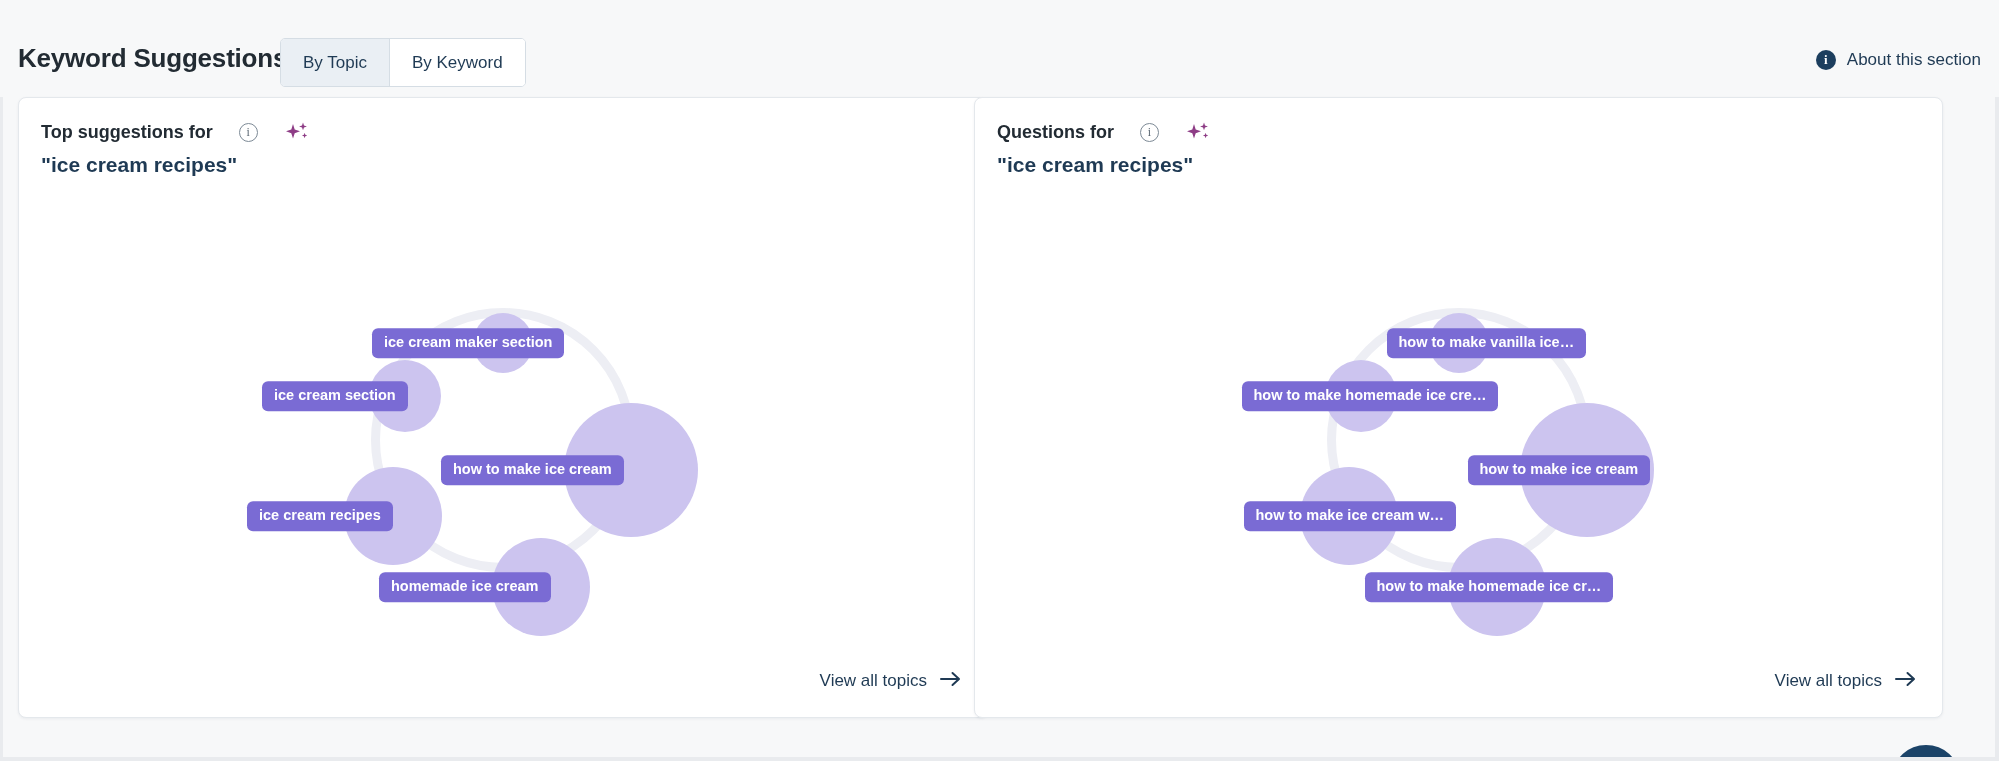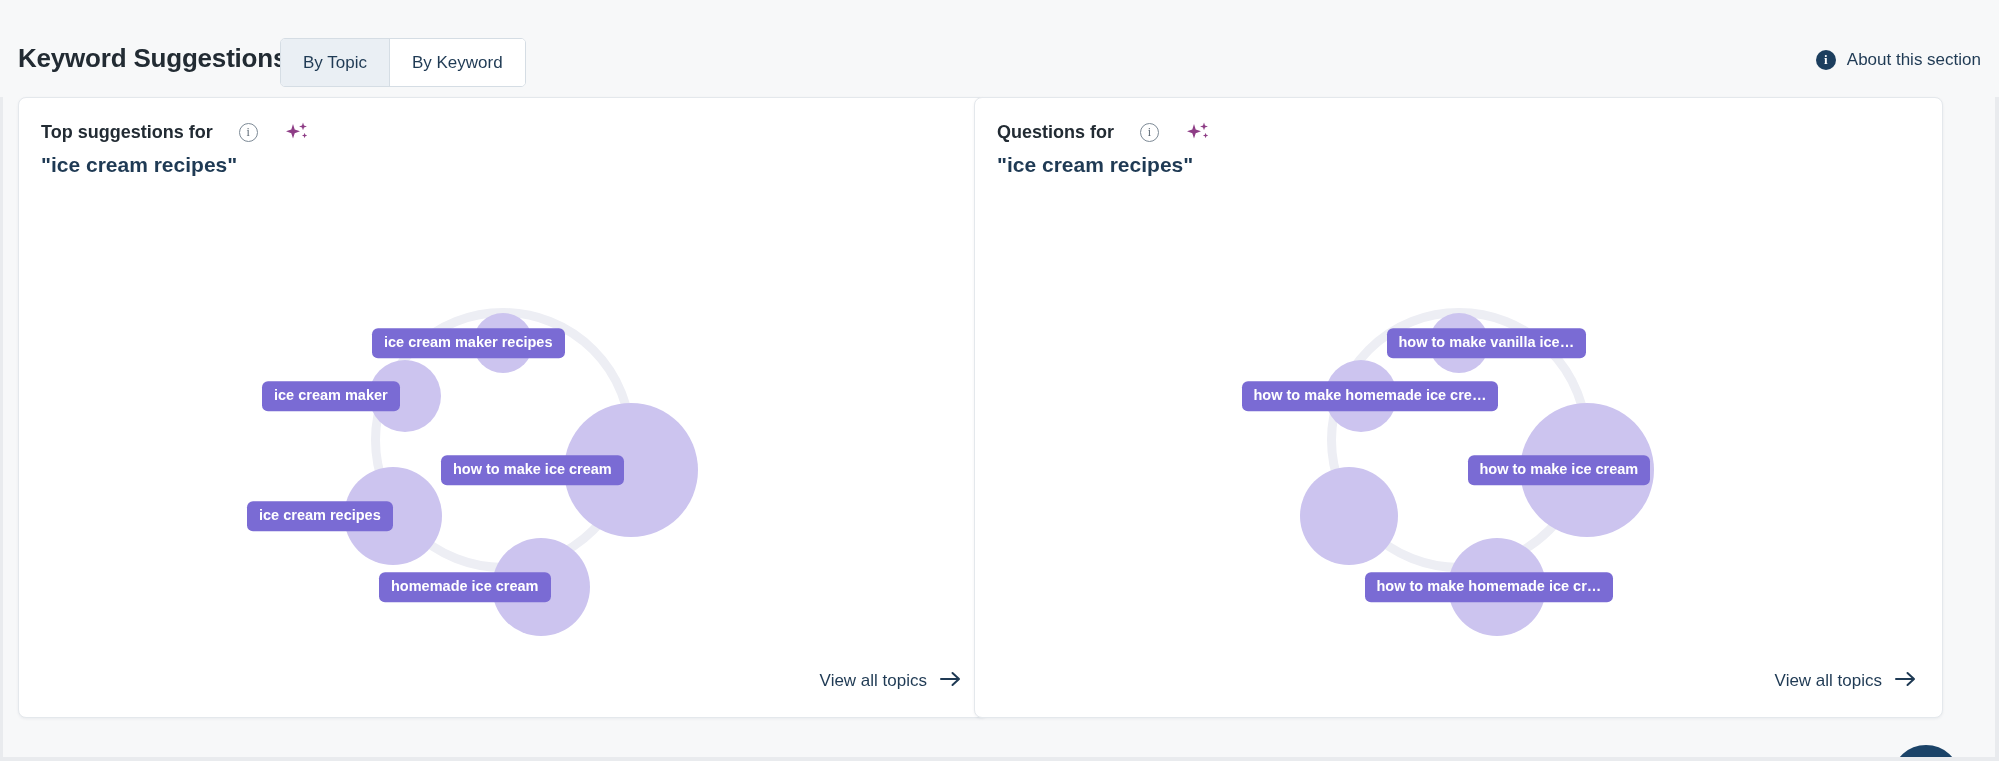--- a/index.html
+++ b/index.html
@@ -282,22 +282,22 @@
   <div class="graph">
     <div class="graph-inner">
       <div class="ring"></div>
 
       <div class="bubble" style="left:310px;top:65px;width:60px;height:60px;"></div>
       <div class="bubble" style="left:206px;top:112px;width:72px;height:72px;"></div>
       <div class="bubble" style="left:181px;top:219px;width:98px;height:98px;"></div>
       <div class="bubble" style="left:329px;top:290px;width:98px;height:98px;"></div>
       <div class="bubble" style="left:401px;top:155px;width:134px;height:134px;"></div>
 
-      <div class="pill" style="left:209px;top:95px;">ice cream maker recipes</div>
-      <div class="pill" style="left:99px;top:148px;">ice cream maker</div>
+      <div class="pill" style="left:209px;top:95px;">ice cream maker section</div>
+      <div class="pill" style="left:99px;top:148px;">ice cream section</div>
       <div class="pill" style="left:84px;top:268px;">ice cream recipes</div>
       <div class="pill" style="left:216px;top:339px;">homemade ice cream</div>
       <div class="pill" style="left:278px;top:222px;">how to make ice cream</div>
     </div>
   </div>
 
   <div class="view-all">
     <span class="label">View all topics</span>
     <span>
       <svg class="arrow-right" viewBox="0 0 21 16" xmlns="http://www.w3.org/2000/svg">
@@ -330,20 +330,21 @@
       <div class="ring"></div>
 
       <div class="bubble" style="left:310px;top:65px;width:60px;height:60px;"></div>
       <div class="bubble" style="left:206px;top:112px;width:72px;height:72px;"></div>
       <div class="bubble" style="left:181px;top:219px;width:98px;height:98px;"></div>
       <div class="bubble" style="left:329px;top:290px;width:98px;height:98px;"></div>
       <div class="bubble" style="left:401px;top:155px;width:134px;height:134px;"></div>
 
       <div class="pill" style="left:268px;top:95px;">how to make vanilla ice…</div>
       <div class="pill" style="left:123px;top:148px;">how to make homemade ice cre…</div>
+      <div class="pill" style="left:125px;top:268px;">how to make ice cream w…</div>
       <div class="pill" style="left:246px;top:339px;">how to make homemade ice cr…</div>
       <div class="pill" style="left:349px;top:222px;">how to make ice cream</div>
     </div>
   </div>
 
   <div class="view-all">
     <span class="label">View all topics</span>
     <span>
       <svg class="arrow-right" viewBox="0 0 21 16" xmlns="http://www.w3.org/2000/svg">
         <path d="M1 8 H18" stroke="#1f3a54" stroke-width="2" fill="none" stroke-linecap="round"></path>

